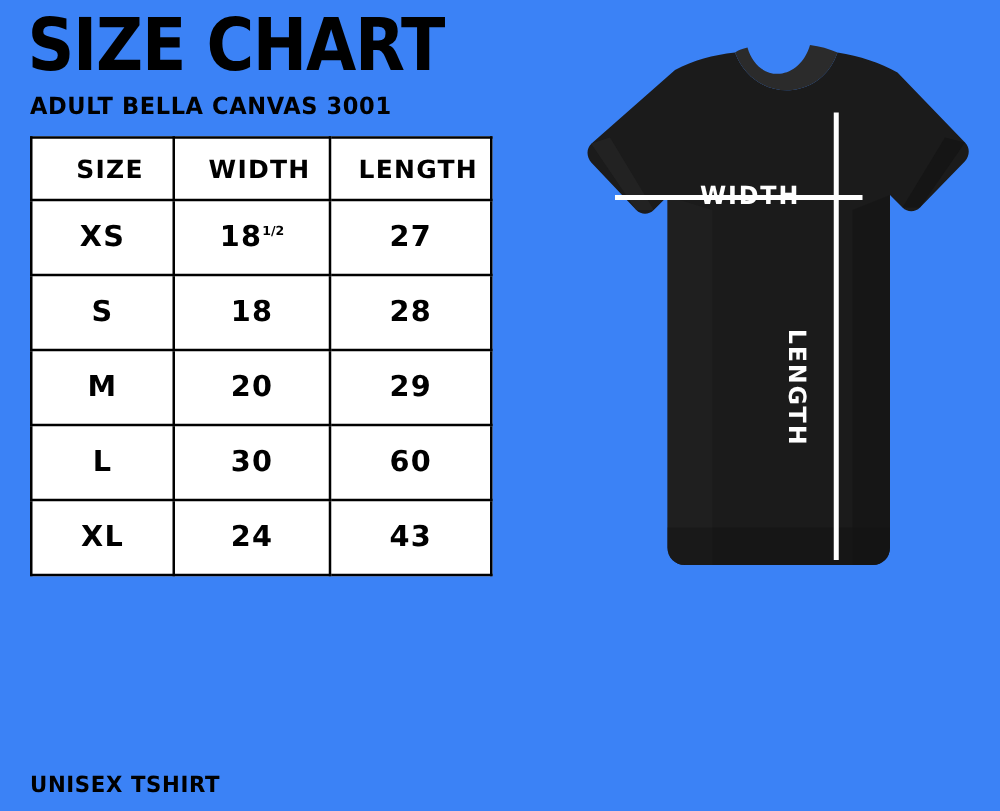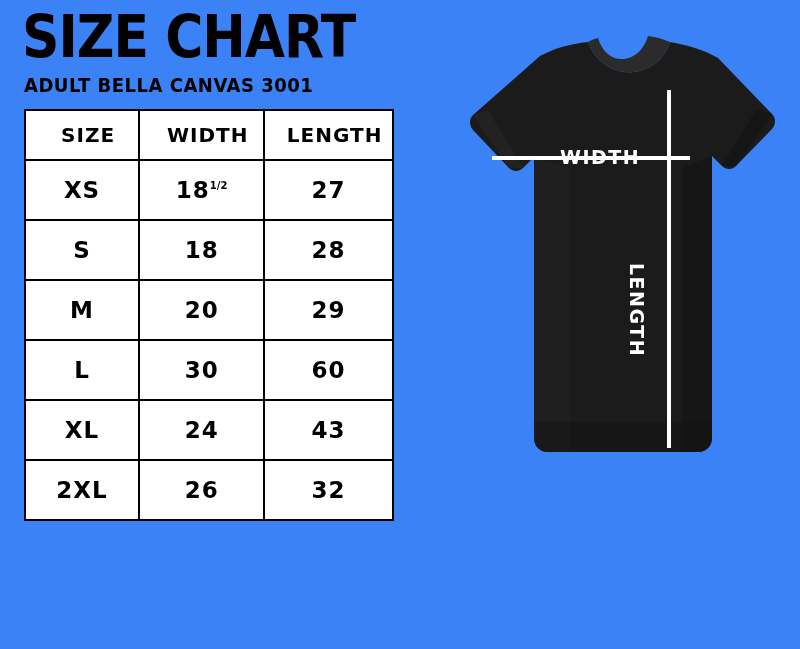--- a/index.html
+++ b/index.html
@@ -187,29 +187,25 @@
         <tr>
           <td>L</td>
           <td><span>30</span><span class="frac"></span></td>
           <td>60</td>
         </tr>
         <tr>
           <td>XL</td>
           <td><span>24</span><span class="frac"></span></td>
           <td>43</td>
         </tr>
-        <tr>
-          <td>2XL</td>
-          <td><span>26</span><span class="frac"></span></td>
-          <td>32</td>
-        </tr>
       </tbody>
     </table>
   </div>
 
+  <div class="footer-note">UNISEX TSHIRT</div>
 
   <div class="shirt-area">
     <svg class="shirt-svg" width="370" height="600" viewBox="0 0 370 600">
 
       <path d="M120 38
                C 135 30, 150 26, 168 24
                C 176 46, 196 56, 214 54
                C 230 52, 244 42, 250 24
                C 268 27, 284 32, 298 40
                L 352 96

